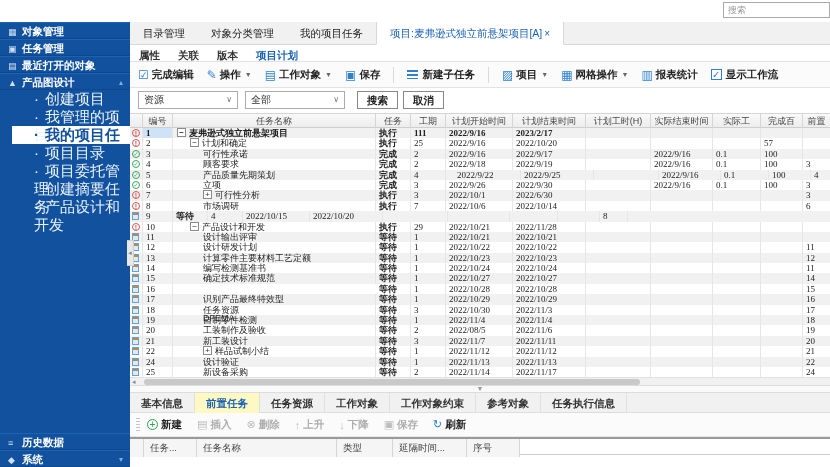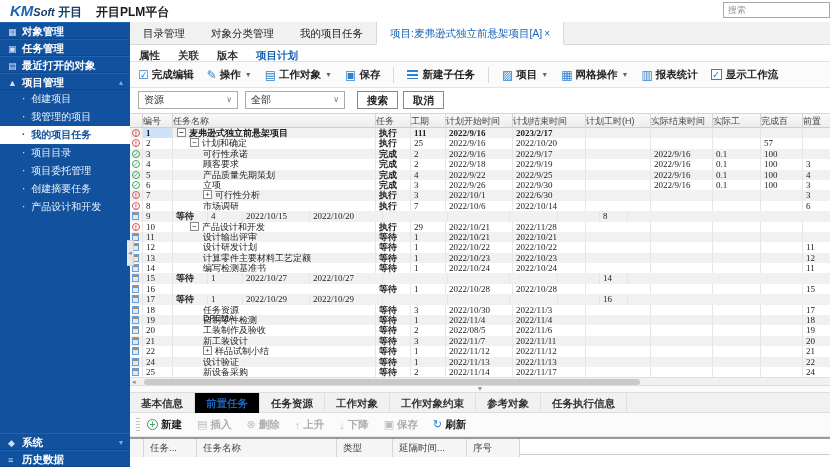--- a/index.html
+++ b/index.html
@@ -23,21 +23,21 @@
   .user-row { height:32px; border-bottom:1px solid #0c4488; position:relative; background:#1459a9; }
   .avatar { position:absolute; left:13px; top:4px; width:21px; height:25px;
     background:radial-gradient(circle at 50% 35%, #c9cdd4 0 4px, #2a3d5e 5px 100%);
     border:1px solid #6f92bd; }
   .user-name { position:absolute; left:52px; top:8px; font-size:11px; font-weight:700; letter-spacing:1px; }
   .side-sec { height:17px; line-height:17px; font-size:10.5px; font-weight:700;
     padding-left:8px; border-bottom:1px solid #0d478d; border-top:1px solid #1c63b4;
     position:relative; cursor:pointer; background:#11519e; }
   .side-sec .sic { display:inline-block; width:14px; color:#cfe0f5; font-size:9px; }
   .side-sec .sarrow { position:absolute; right:7px; top:0; color:#7fb0e0; font-size:8px; }
-  .side-sub { font-size:10px; }
+  .side-sub { font-size:15px;margin-left:12px; }
   .side-item { height:18px; line-height:18px; padding-left:22px; color:#eaf2fc; cursor:pointer; }
   .side-item .dot { margin-right:6px; }
   .side-item.sel { background:#fff; color:#11519e; font-weight:700; }
   .side-footer { position:absolute; bottom:0; left:0; width:130px; }
   .collapse-handle { position:absolute; left:127px; top:240px; width:7px; height:26px;
     background:#e8e8e8; border:1px solid #cfcfcf; border-left:none; color:#8a8a8a;
     font-size:7px; line-height:24px; text-align:center; z-index:50; cursor:pointer; }
 
   
   .main { position:absolute; left:130px; top:22px; width:700px; height:445px; background:#fff; }
@@ -73,21 +73,21 @@
   .fselect { position:absolute; top:3px; height:18px; border:1px solid #ababab; background:#fff;
     font-size:10px; color:#333; line-height:16px; padding:0 5px; cursor:pointer; }
   .fselect .sv { position:absolute; right:5px; color:#777; font-size:8px; }
   .fbtn { position:absolute; top:3px; height:18px; border:1px solid #888; background:#fff;
     font-size:10.5px; color:#222; line-height:16px; padding:0 9px; cursor:pointer; font-weight:700; }
 
   
   .grid-header { position:absolute; left:0; top:91px; width:700px; height:15px;
     background:linear-gradient(#f9f9f9,#ededed); border-top:1px solid #d5d5d5;
     border-bottom:1px solid #cecece; display:flex; font-size:9px; color:#444; }
-  .gh-cell { height:15px; line-height:14px; text-align:left; border-right:1px solid #d5d5d5;
+  .gh-cell { height:15px; line-height:14px; text-align:center; border-right:1px solid #d5d5d5;
     overflow:hidden; white-space:nowrap; flex-shrink:0; }
   .grid-body { position:absolute; left:0; top:106px; width:700px; height:249px; overflow:hidden; }
   .grid-row { display:flex; height:10.4px; font-size:9px; color:#222; cursor:pointer; }
   .grid-row.alt { background:#f1f1f1; }
   .g-cell { height:10.4px; line-height:10.4px; border-right:1px solid #e6e6e6;
     overflow:hidden; white-space:nowrap; flex-shrink:0; padding-left:3px; }
   .g-cell.num { font-family:"Liberation Serif","DejaVu Serif",serif; }
   .g-cell.st { font-weight:700; }
   .grid-row.b .g-cell { font-weight:700; }
   .g-cell.selcell { background:#cfe3f8; }
@@ -109,21 +109,21 @@
     border-radius:3px; cursor:pointer; }
   .splitter { position:absolute; left:0; top:363px; width:700px; height:8px; background:#fafafa;
     border-top:1px solid #ddd; border-bottom:1px solid #ddd; text-align:center; }
   .splitter .sv { font-size:7px; color:#999; line-height:6px; cursor:pointer; }
 
   
   .btabs { position:absolute; left:0; top:371px; width:700px; height:20px; background:#f1f1f1;
     border-bottom:1px solid #ddd; white-space:nowrap; }
   .btab { display:inline-block; height:20px; line-height:20px; padding:0 11px; font-size:10.5px;
     font-weight:700; color:#333; cursor:pointer; border-right:1px solid #e0e0e0; }
-  .btab.active { background:#000000; color:#1b62b5; }
+  .btab.active { background:#fef9c3; color:#1b62b5; }
   .btoolbar { position:absolute; left:0; top:391px; width:700px; height:24px; background:#fbfbfb;
     border-bottom:1px solid #e6e6e6; display:flex; align-items:center; padding-left:4px;
     font-size:10.5px; white-space:nowrap; }
   .bhandle { width:4px; height:14px; margin:0 7px 0 2px;
     background:repeating-linear-gradient(#c4c4c4 0 1px, transparent 1px 3px); }
   .bbtn { display:flex; align-items:center; margin-right:15px; cursor:pointer; font-weight:700; color:#222; }
   .bbtn.disabled { color:#adadad; cursor:default; }
   .bbtn .bic { font-size:11px; margin-right:3px; font-weight:400; }
   .bbtn .bic.green { color:#2da44e; border:1px solid #2da44e; border-radius:50%; width:11px;
     height:11px; line-height:9px; text-align:center; font-size:10px; }
@@ -132,47 +132,42 @@
   .bheader { position:absolute; left:0; top:415px; width:700px; height:18px; display:flex;
     font-size:9.5px; color:#444; border-top:2px solid #9a9a9a; border-bottom:1px solid #cecece;
     background:#fff; }
   .bh-cell { height:18px; line-height:17px; background:#f5f5f5; border-right:1px solid #d5d5d5;
     padding-left:6px; overflow:hidden; white-space:nowrap; flex-shrink:0; }
 </style>
 </head>
 <body>
 
 <div class="topbar">
-  <div class="logo">
-    <span class="km">KM</span><span class="soft">Soft</span>
-    <span class="cn">开目</span>
-    <span class="title">开目PLM平台</span>
-  </div>
   <input class="search-box" placeholder="搜索" style="">
 </div>
 
 <div class="sidebar">
   <div id="sidebar-menu">
       <div class="side-sec"><span class="sic">▦</span><span>对象管理</span></div>
       <div class="side-sec"><span class="sic">▣</span><span>任务管理</span></div>
       <div class="side-sec"><span class="sic">▤</span><span>最近打开的对象</span></div>
-      <div class="side-sec"><span class="sic">▲</span><span>项目管理</span><span class="sarrow">▴</span></div>
+      <div class="side-sec"><span class="sic">▲</span><span>产品图设计</span><span class="sarrow">▴</span></div>
       <div class="side-sub">
         <div class="side-item"><span class="dot">·</span><span>创建项目</span></div>
         <div class="side-item"><span class="dot">·</span><span>我管理的项目</span></div>
         <div class="side-item sel"><span class="dot">·</span><span>我的项目任务</span></div>
         <div class="side-item"><span class="dot">·</span><span>项目目录</span></div>
         <div class="side-item"><span class="dot">·</span><span>项目委托管理</span></div>
         <div class="side-item"><span class="dot">·</span><span>创建摘要任务</span></div>
         <div class="side-item"><span class="dot">·</span><span>产品设计和开发</span></div>
       </div>
     </div>
   <div class="side-footer" id="sidebar-footer">
+      <div class="side-sec"><span class="sic">≡</span><span>历史数据</span></div>
       <div class="side-sec"><span class="sic">◆</span><span>系统</span><span class="sarrow">▾</span></div>
-      <div class="side-sec"><span class="sic">≡</span><span>历史数据</span></div>
     </div>
 </div>
 <div class="collapse-handle">◂</div>
 
 <div class="main">
   <div class="tabsrow" id="main-tabs"><span class="tab"><span>目录管理</span></span><span class="tab"><span>对象分类管理</span></span><span class="tab"><span>我的项目任务</span></span><span class="tab active"><span>项目:麦弗逊式独立前悬架项目[A]</span><span class="closex">×</span></span></div>
   <div class="subtabs" id="sub-tabs"><span class="subtab">属性</span><span class="subtab">关联</span><span class="subtab">版本</span><span class="subtab active">项目计划</span></div>
   <div class="toolbar" id="plan-toolbar">
       <div class="tbtn">
         <span class="tic">☑</span>
@@ -301,21 +296,21 @@
         <div class="g-cell num" style="width: 48px;">0.1</div>
         <div class="g-cell num" style="width: 42px;">100</div>
         <div class="g-cell num" style="width: 28px;">3</div>
       </div>
       <div class="grid-row alt">
         <div class="g-cell" style="width: 13px; padding-left: 2px;"><span class="ric ri-done">✓</span></div>
         <div class="g-cell num" style="width: 30px;">5</div>
         <div class="g-cell" style="width: 203px; padding-left: 30px;"><span>产品质量先期策划</span></div>
         <div class="g-cell st" style="width: 35px;">完成</div>
         <div class="g-cell num" style="width: 35px;">4</div>
-        <div class="g-cell num" style="width: 67px;">2022/9/22</div>
+        <div class="g-cell num" style="width: 67px; margin-left: 8px;">2022/9/22</div>
         <div class="g-cell num" style="width: 73px;">2022/9/25</div>
         <div class="g-cell num" style="width: 65px;"></div>
         <div class="g-cell num" style="width: 62px;">2022/9/16</div>
         <div class="g-cell num" style="width: 48px;">0.1</div>
         <div class="g-cell num" style="width: 42px;">100</div>
         <div class="g-cell num" style="width: 28px;">4</div>
       </div>
       <div class="grid-row">
         <div class="g-cell" style="width: 13px; padding-left: 2px;"><span class="ric ri-done">✓</span></div>
         <div class="g-cell num" style="width: 30px;">6</div>
@@ -437,20 +432,21 @@
         <div class="g-cell num" style="width: 73px;">2022/10/24</div>
         <div class="g-cell num" style="width: 65px;"></div>
         <div class="g-cell num" style="width: 62px;"></div>
         <div class="g-cell num" style="width: 48px;"></div>
         <div class="g-cell num" style="width: 42px;"></div>
         <div class="g-cell num" style="width: 28px;">11</div>
       </div>
       <div class="grid-row alt">
         <div class="g-cell" style="width: 13px; padding-left: 2px;"><span class="ric ri-doc"></span></div>
         <div class="g-cell num" style="width: 30px;">15</div>
+        <div class="g-cell" style="width: 203px; padding-left: 30px;"><span>确定技术标准规范</span></div>
         <div class="g-cell st" style="width: 35px;">等待</div>
         <div class="g-cell num" style="width: 35px;">1</div>
         <div class="g-cell num" style="width: 67px;">2022/10/27</div>
         <div class="g-cell num" style="width: 73px;">2022/10/27</div>
         <div class="g-cell num" style="width: 65px;"></div>
         <div class="g-cell num" style="width: 62px;"></div>
         <div class="g-cell num" style="width: 48px;"></div>
         <div class="g-cell num" style="width: 42px;"></div>
         <div class="g-cell num" style="width: 28px;">14</div>
       </div>
@@ -464,20 +460,21 @@
         <div class="g-cell num" style="width: 73px;">2022/10/28</div>
         <div class="g-cell num" style="width: 65px;"></div>
         <div class="g-cell num" style="width: 62px;"></div>
         <div class="g-cell num" style="width: 48px;"></div>
         <div class="g-cell num" style="width: 42px;"></div>
         <div class="g-cell num" style="width: 28px;">15</div>
       </div>
       <div class="grid-row alt">
         <div class="g-cell" style="width: 13px; padding-left: 2px;"><span class="ric ri-doc"></span></div>
         <div class="g-cell num" style="width: 30px;">17</div>
+        <div class="g-cell" style="width: 203px; padding-left: 30px;"><span>识别产品最终特效型</span></div>
         <div class="g-cell st" style="width: 35px;">等待</div>
         <div class="g-cell num" style="width: 35px;">1</div>
         <div class="g-cell num" style="width: 67px;">2022/10/29</div>
         <div class="g-cell num" style="width: 73px;">2022/10/29</div>
         <div class="g-cell num" style="width: 65px;"></div>
         <div class="g-cell num" style="width: 62px;"></div>
         <div class="g-cell num" style="width: 48px;"></div>
         <div class="g-cell num" style="width: 42px;"></div>
         <div class="g-cell num" style="width: 28px;">16</div>
       </div>

